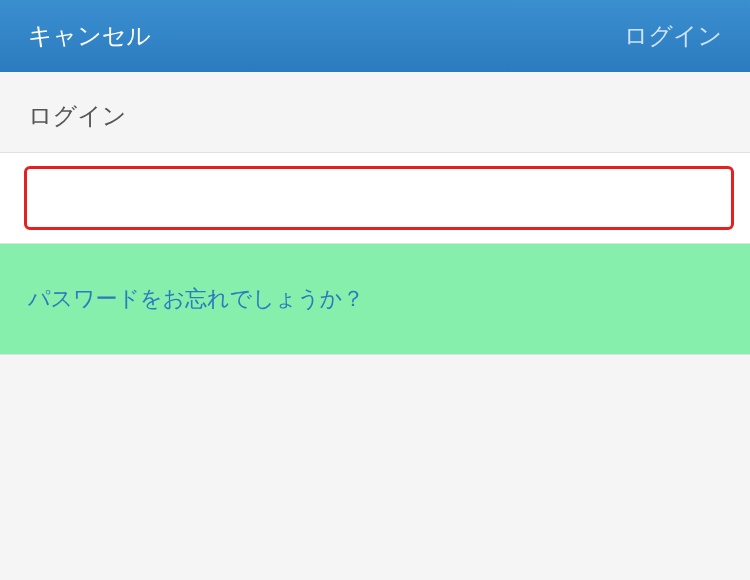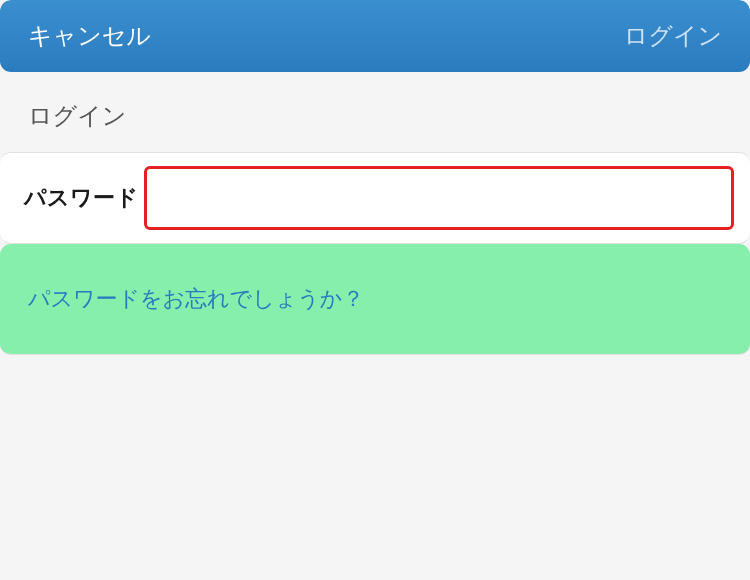--- a/index.html
+++ b/index.html
@@ -1,19 +1,18 @@
 <!DOCTYPE html>
 <html><head>
   <meta charset="utf-8">
   <style>
     * {
       margin: 0;
       padding: 0;
       box-sizing: border-box;
-      border-radius: 11px;
     }
     body {
       width: 750px;
       height: 580px;
       font-family: -apple-system, BlinkMacSystemFont, "Hiragino Sans", "Hiragino Kaku Gothic ProN", sans-serif;
       background: #f5f5f5;
       overflow: hidden;
     }
     .navbar {
       height: 72px;
@@ -102,21 +101,20 @@
   <button class="nav-button">キャンセル</button>
   <button class="nav-button right">ログイン</button>
 </div>
 
 <div class="section-header">
   <div class="section-title">ログイン</div>
 </div>
 
 <div class="form-block">
   <div class="form-row">
-    <div class="field-label">パスワード</div>
     <input type="password" class="field-input" value="" style="">
   </div>
 </div>
 
 <div class="forgot-block">
   <a class="forgot-link">パスワードをお忘れでしょうか？</a>
 </div>
 
 <div class="bottom-space"></div>
 

